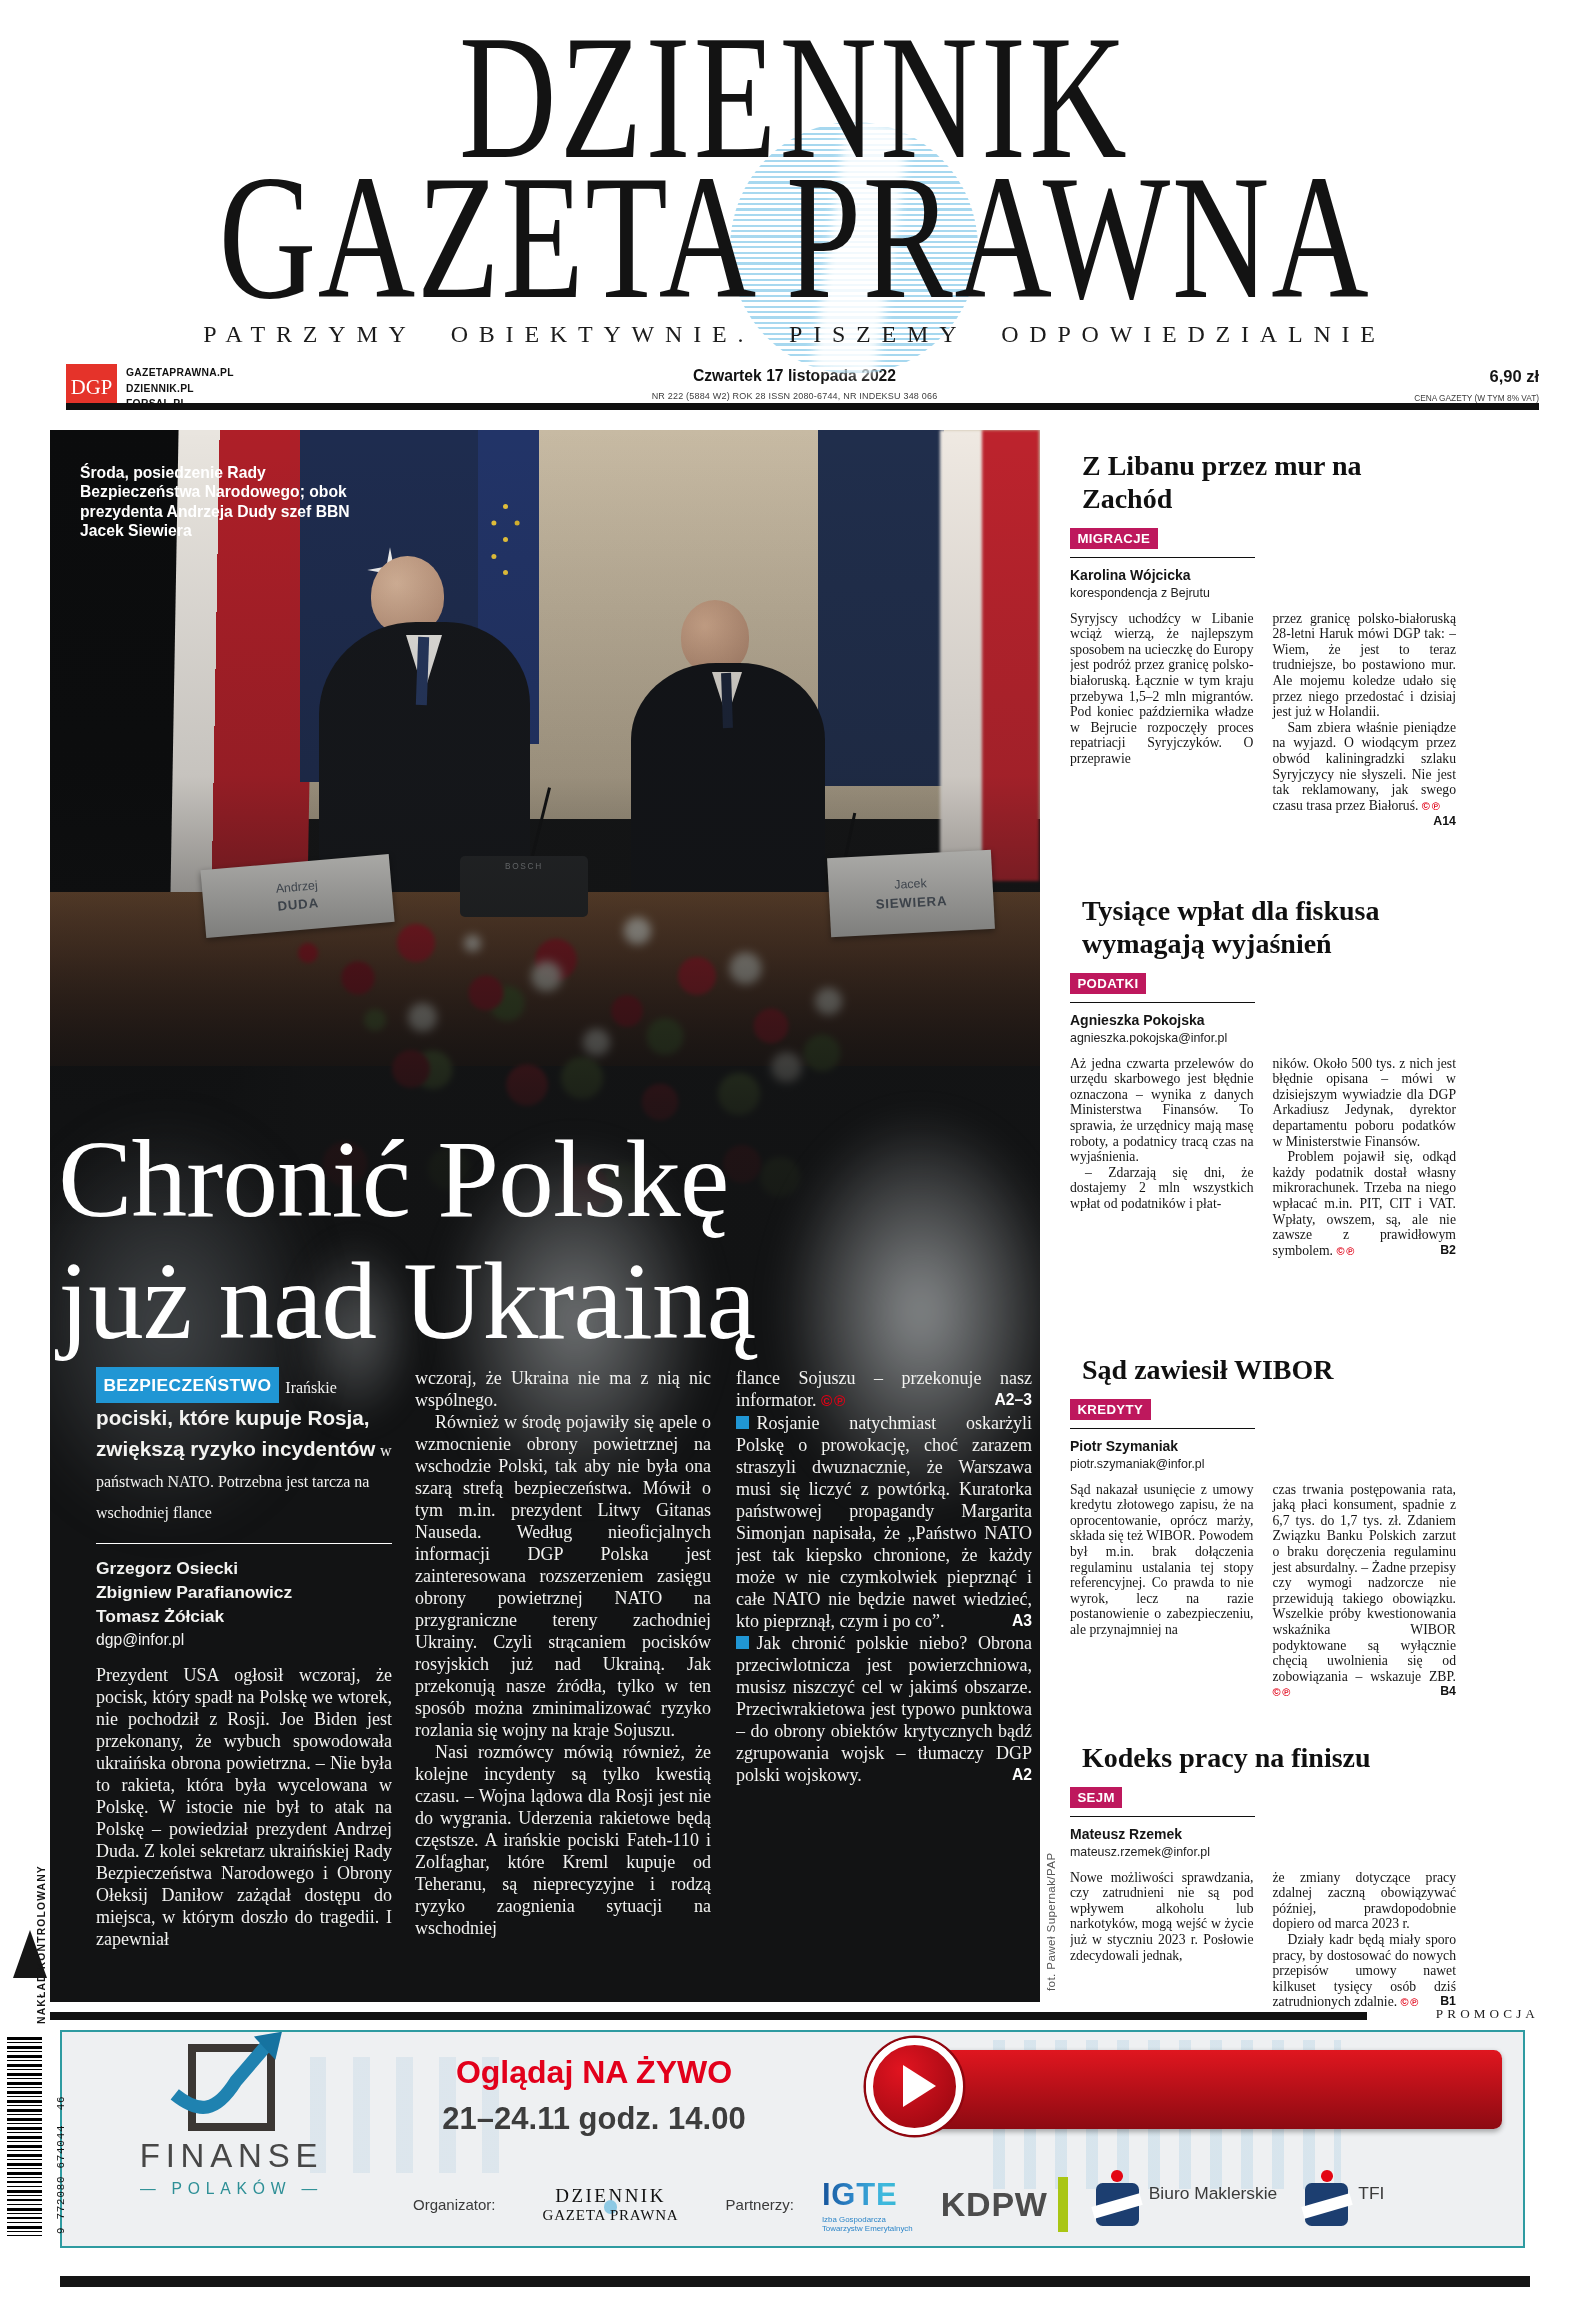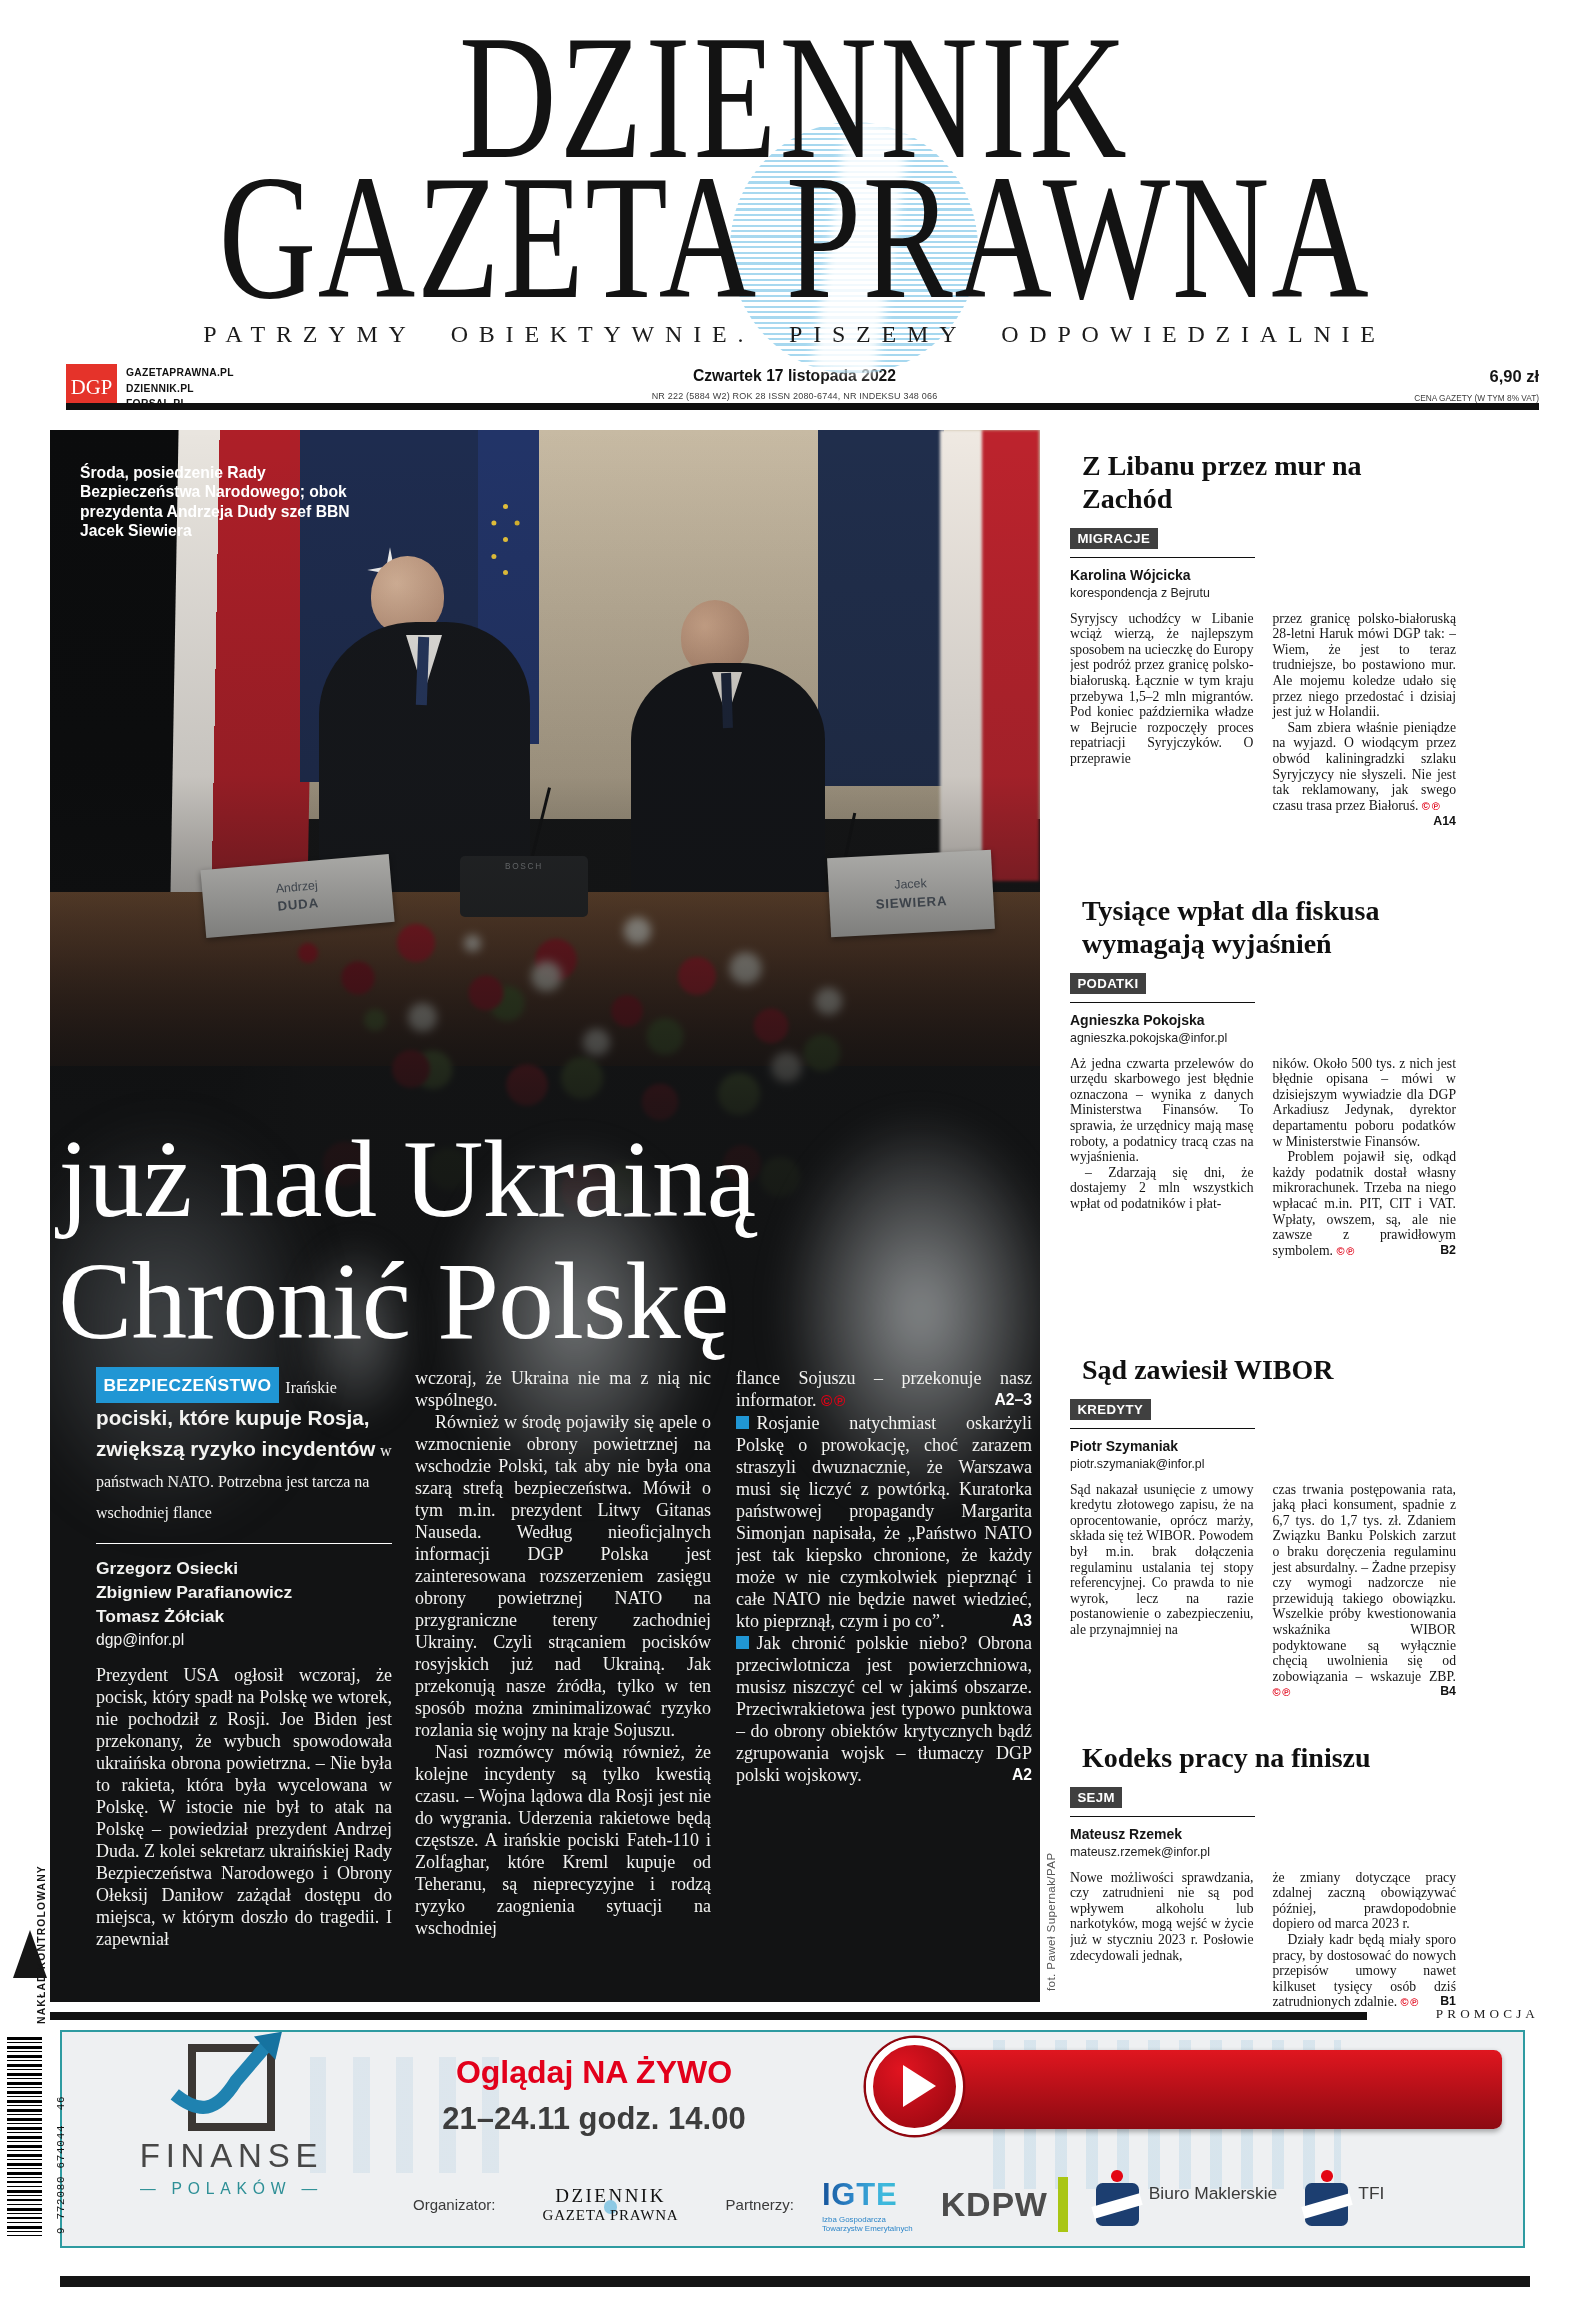--- a/index.html
+++ b/index.html
@@ -114,21 +114,21 @@
   .sq{display:inline-block;width:13.2px;height:13.2px;background:#2096d4;margin-right:7.4px;}
   .cp{color:#e00016;font-weight:bold;font-family:"Liberation Sans",sans-serif;font-size:.85em;letter-spacing:1.7px;}
   .pref{float:right;font-family:"Liberation Sans",sans-serif;font-weight:bold;font-size:15.7px;color:#fff;}
   .photo-credit{position:absolute;left:1044px;top:1991px;transform:rotate(-90deg);transform-origin:0 0;
     font-size:11.6px;color:#555;letter-spacing:0.4px;white-space:nowrap;z-index:3;}
 
   
   .rail-art{position:absolute;left:1070px;width:386px;overflow:hidden;}
   .rh{font-family:"Liberation Serif",serif;font-weight:bold;font-size:28px;line-height:33px;color:#101010;margin:12px;}
   .tagrow{width:185px;border-bottom:1.7px solid #101010;padding-bottom:8.3px;margin-top:13.2px;}
-  .tag{display:inline-block;background:#404040;color:#fff;font-size:13.2px;font-weight:bold;
+  .tag{display:inline-block;background:#be185d;color:#fff;font-size:13.2px;font-weight:bold;
     padding:2.5px 7.4px 3.3px;letter-spacing:0.4px;}
   .rauthor{font-size:14px;font-weight:bold;margin-top:9px;}
   .rsub{font-size:12.4px;margin-top:2.5px;color:#222;}
   .rcols{display:flex;gap:19px;margin-top:10.8px;}
   .rcol{width:184px;font-family:"Liberation Serif",serif;font-size:13.7px;line-height:15.6px;
     text-align:justify;color:#141414;}
   .rcol p{margin:0;} .rcol p.ind{text-indent:15px;}
   .rcol .pref{color:#111;font-size:12.4px;}
   .rcol .cp{font-size:.8em;}
 
@@ -256,22 +256,22 @@
     <div class="ph fl fl-wht"></div>
     <div class="ph ph-fade"></div>
     <div class="ph bk bk-left"></div>
     <div class="ph bk bk1"></div>
     <div class="ph bk bk2"></div>
     <div class="ph bk bk3"></div>
 
     <div class="ph ph-caption">Środa, posiedzenie Rady Bezpieczeństwa Narodowego; obok prezydenta Andrzeja Dudy szef BBN Jacek Siewiera</div>
 
     <div class="ph ph-headline">
+      <div>Chronić Polskę</div>
       <div>już nad Ukrainą</div>
-      <div>Chronić Polskę</div>
     </div>
 
     <div class="ph ph-cols">
       <div class="pcol pcol1">
         <div class="lead-intro">
           <span class="lead-tag">BEZPIECZEŃSTWO</span><span class="intro-serif">Irańskie</span>
           <span class="intro-bold">pociski, które kupuje Rosja, zwiększą ryzyko incydentów</span>
           <span class="intro-serif">w państwach NATO. Potrzebna jest tarcza na wschodniej flance</span>
         </div>
         <hr class="lead-hr">

